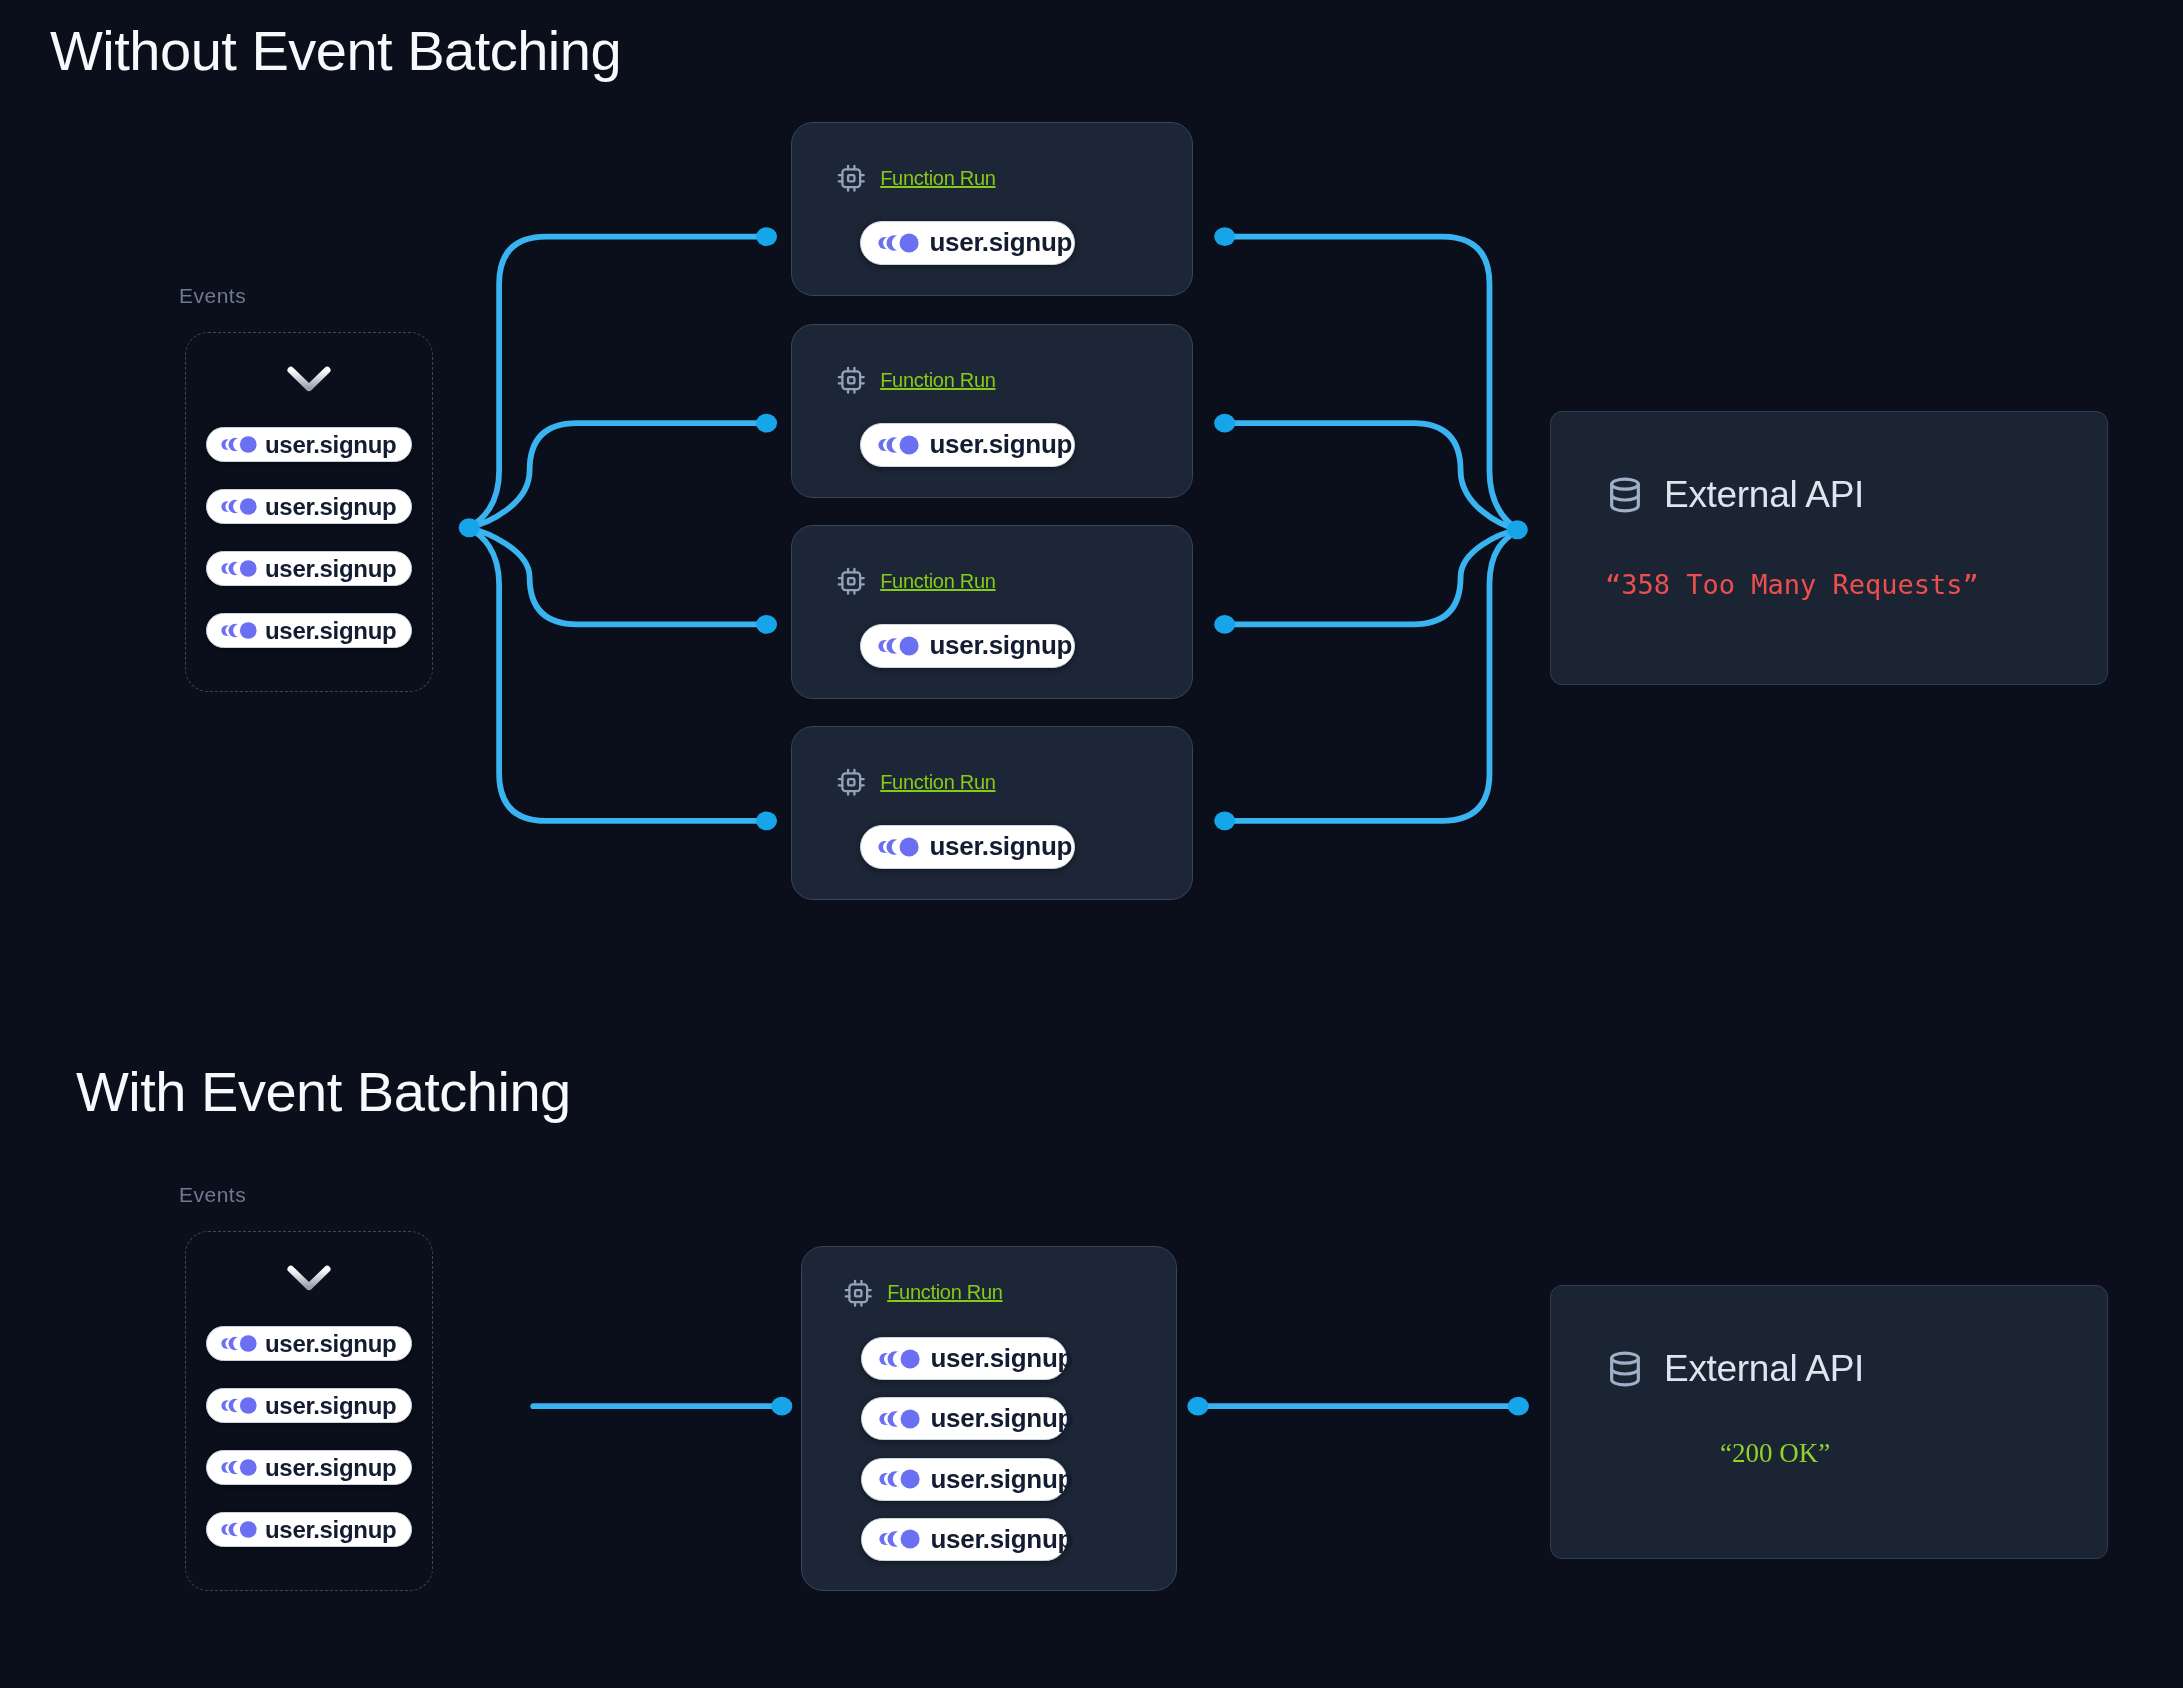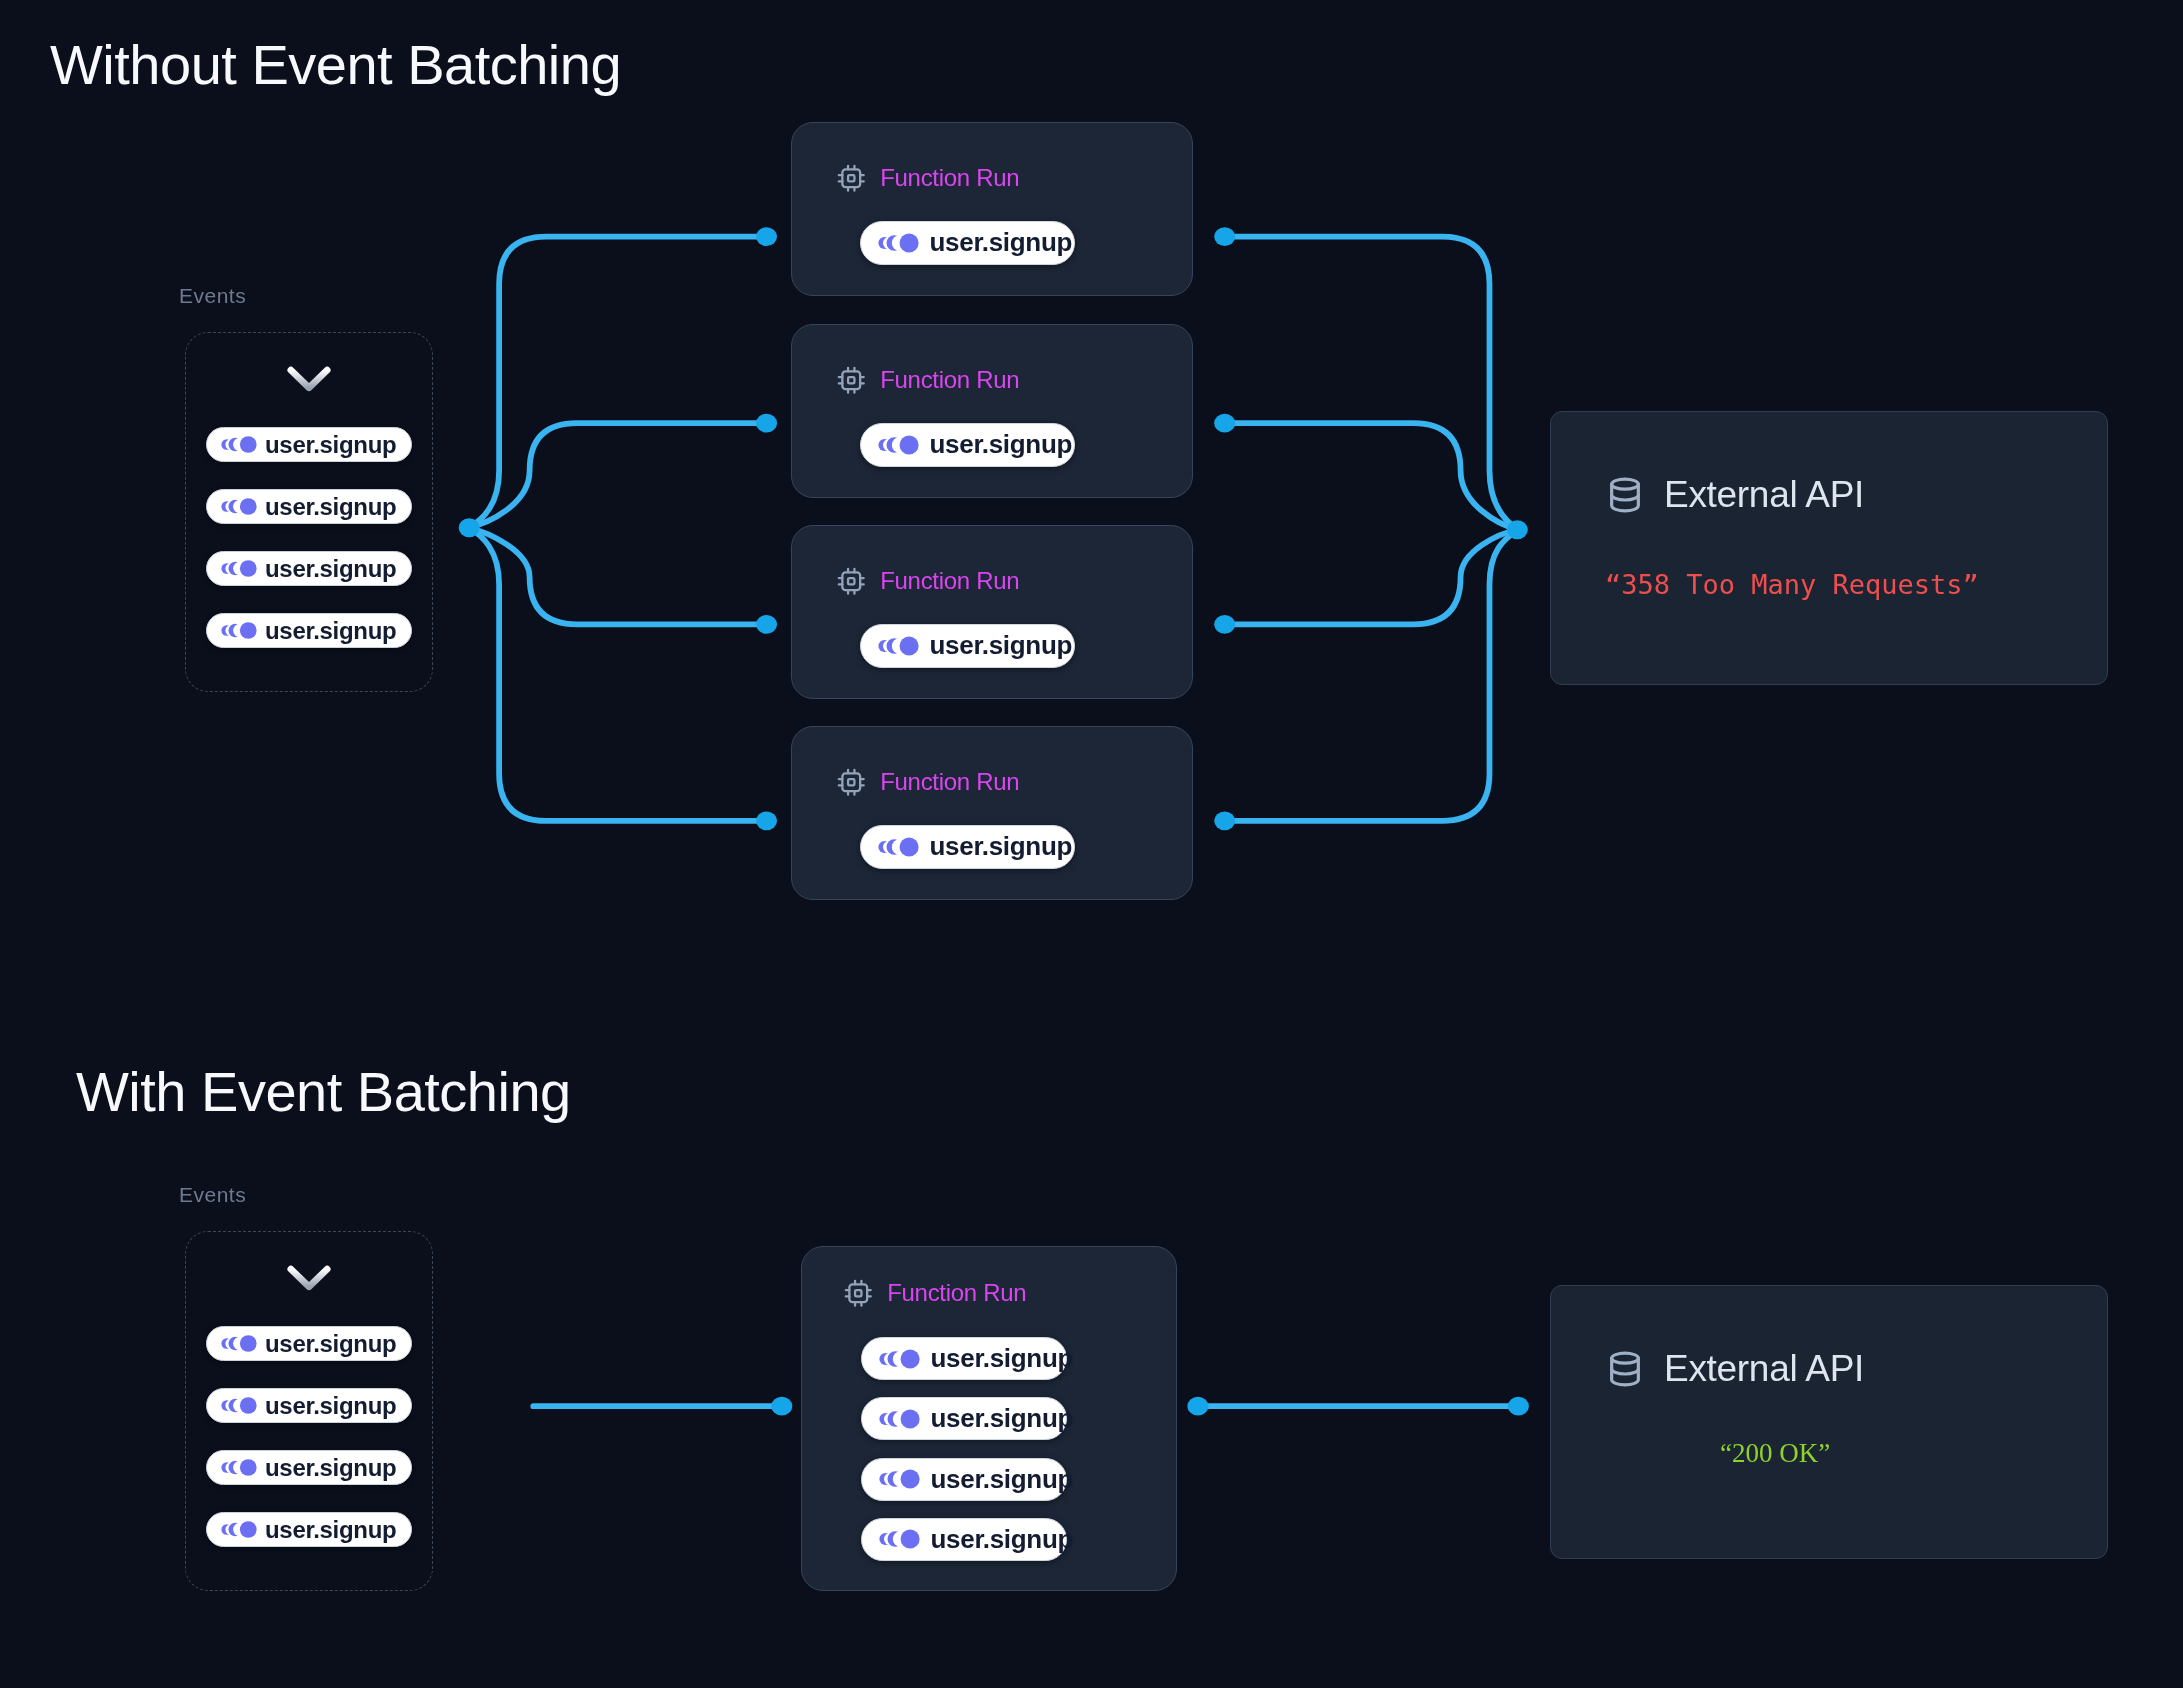--- a/index.html
+++ b/index.html
@@ -32,21 +32,21 @@
   .pill .evt{width:38px;height:21px;flex:none;margin-right:7.4px;}
   .pill .pill-label{font-size:24px;font-weight:bold;color:#131c31;letter-spacing:-0.3px;}
   .fn-card{
     position:absolute;box-sizing:border-box;background:#1c2636;
     border:1.6px solid #37445a;border-radius:22px;padding-left:44px;
   }
   .fn-title{
     display:flex;align-items:center;margin-top:40px;
   }
   .fn-title .chip{width:30.5px;height:30.5px;flex:none;margin-right:13.7px;}
-  .fn-title .fn-title-label{font-size:24px;color:#d946ef;letter-spacing:-0.3px;}
+  .fn-title .fn-title-label{font-size:20px;color:#84cc16;letter-spacing:-0.3px;text-decoration:underline;}
   .fn-card .pill-lg{
     box-sizing:border-box;height:44px;width:215px;
     background:#ffffff;border:1.6px solid #cdd5e2;border-radius:525px;
     display:flex;align-items:center;padding-left:16px;
     box-shadow:0 1.6px 6.3px rgba(0,0,0,0.4);
     margin-left:24px;margin-top:27px;
   }
   .pill-lg .evt{width:43px;height:24px;flex:none;margin-right:9.5px;}
   .pill-lg .pill-label{font-size:26px;font-weight:bold;color:#131c31;letter-spacing:-0.3px;}
   .fn-card.batched{padding-left:41px;}
@@ -102,21 +102,21 @@
       <ellipse cx="2331" cy="805" rx="20" ry="18"></ellipse>
       <ellipse cx="2331" cy="1188" rx="20" ry="18"></ellipse>
       <ellipse cx="2331" cy="1562" rx="20" ry="18"></ellipse>
       <ellipse cx="2888" cy="1008" rx="20" ry="18"></ellipse>
       <ellipse cx="1488" cy="2676" rx="20" ry="18"></ellipse>
       <ellipse cx="2280" cy="2676" rx="20" ry="18"></ellipse>
       <ellipse cx="2890" cy="2676" rx="20" ry="18"></ellipse>
     </g>
   </svg>
 
-  <div class="sec-title" style="left:50px;top:32px">Without Event Batching</div>
+  <div class="sec-title" style="left:50px;top:18px">Without Event Batching</div>
 
   <div class="events-label" style="left:179px;top:284px">Events</div>
 
   <div class="events-box" style="left:185px;top:332px">
     <svg class="chevron" viewBox="0 0 88 54">
       <defs>
         <linearGradient id="gc1" x1="0" y1="0" x2="0" y2="1">
           <stop offset="0" stop-color="#ffffff"></stop>
             <stop offset="1" stop-color="#99a2b1"></stop>
         </linearGradient>

